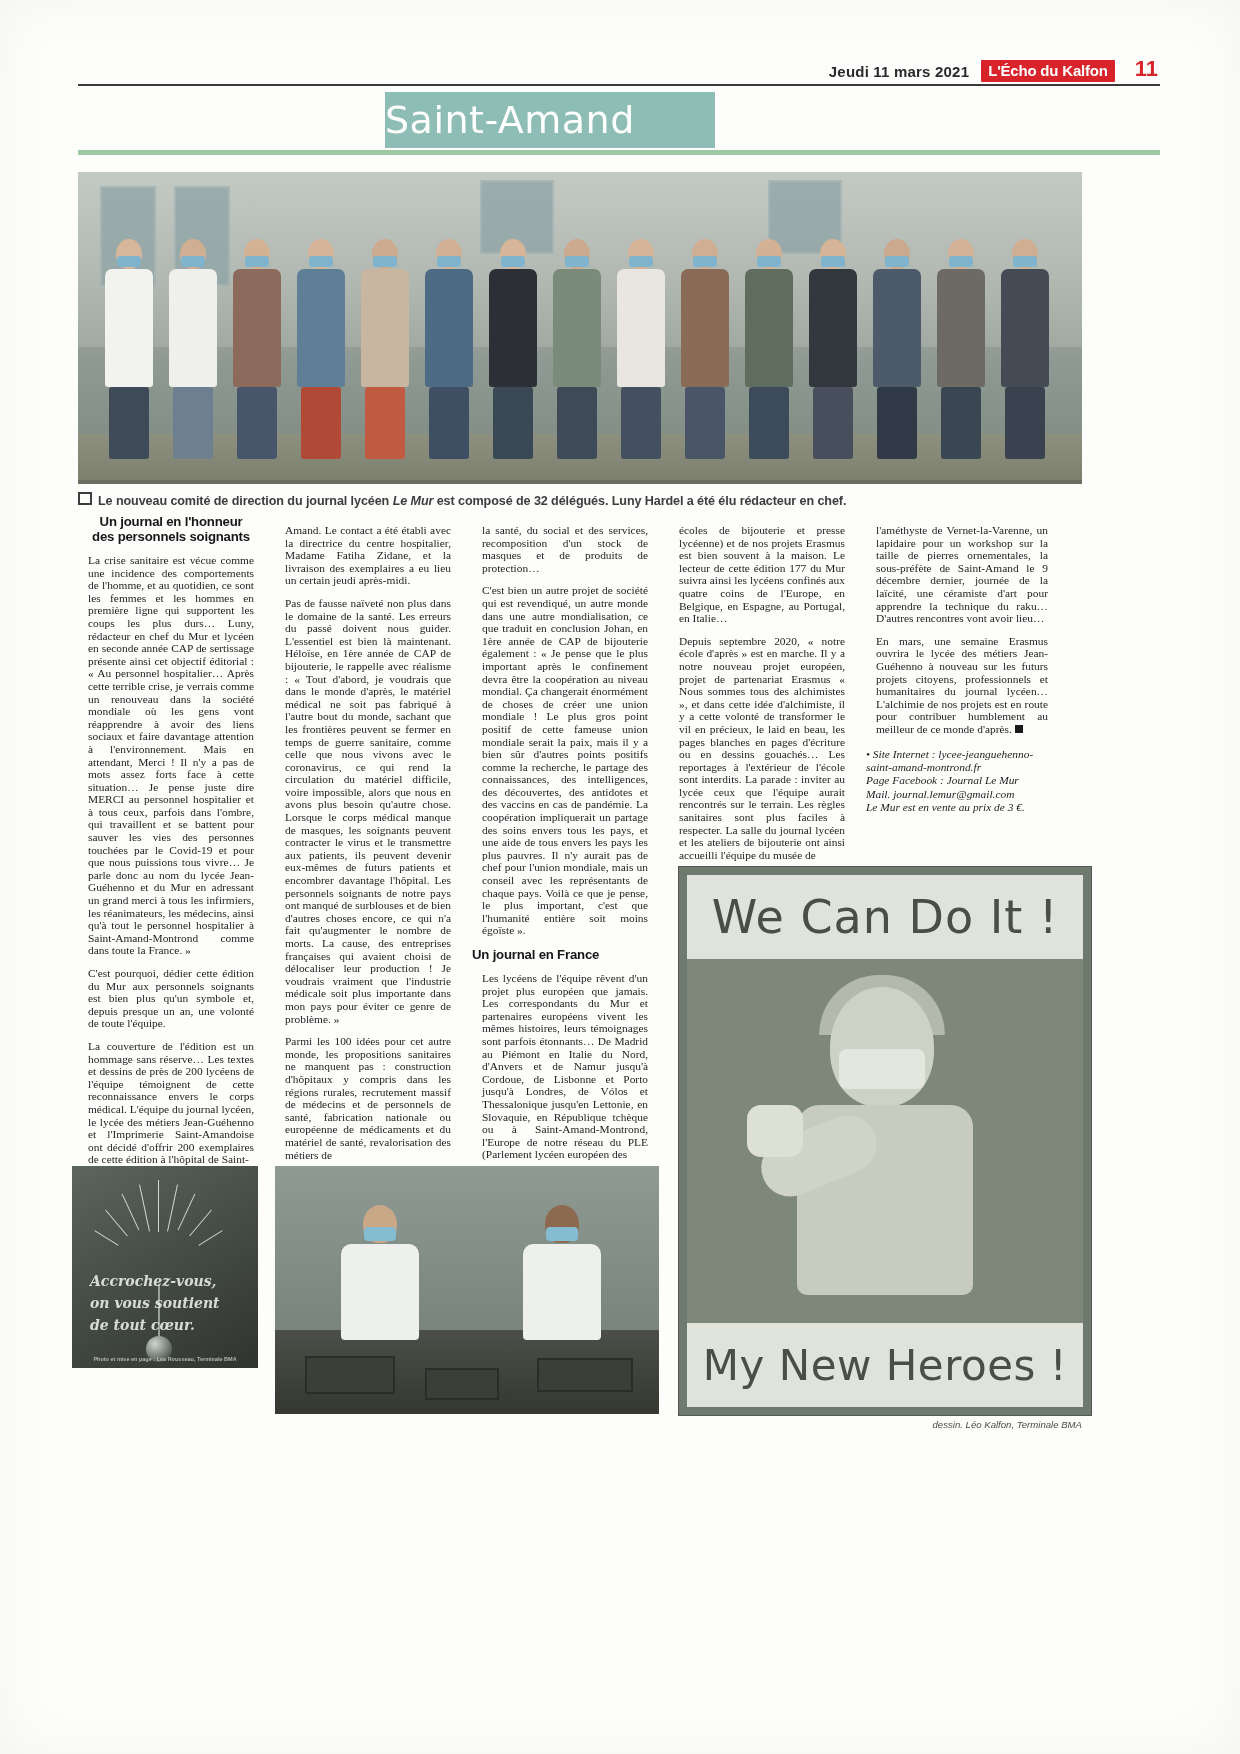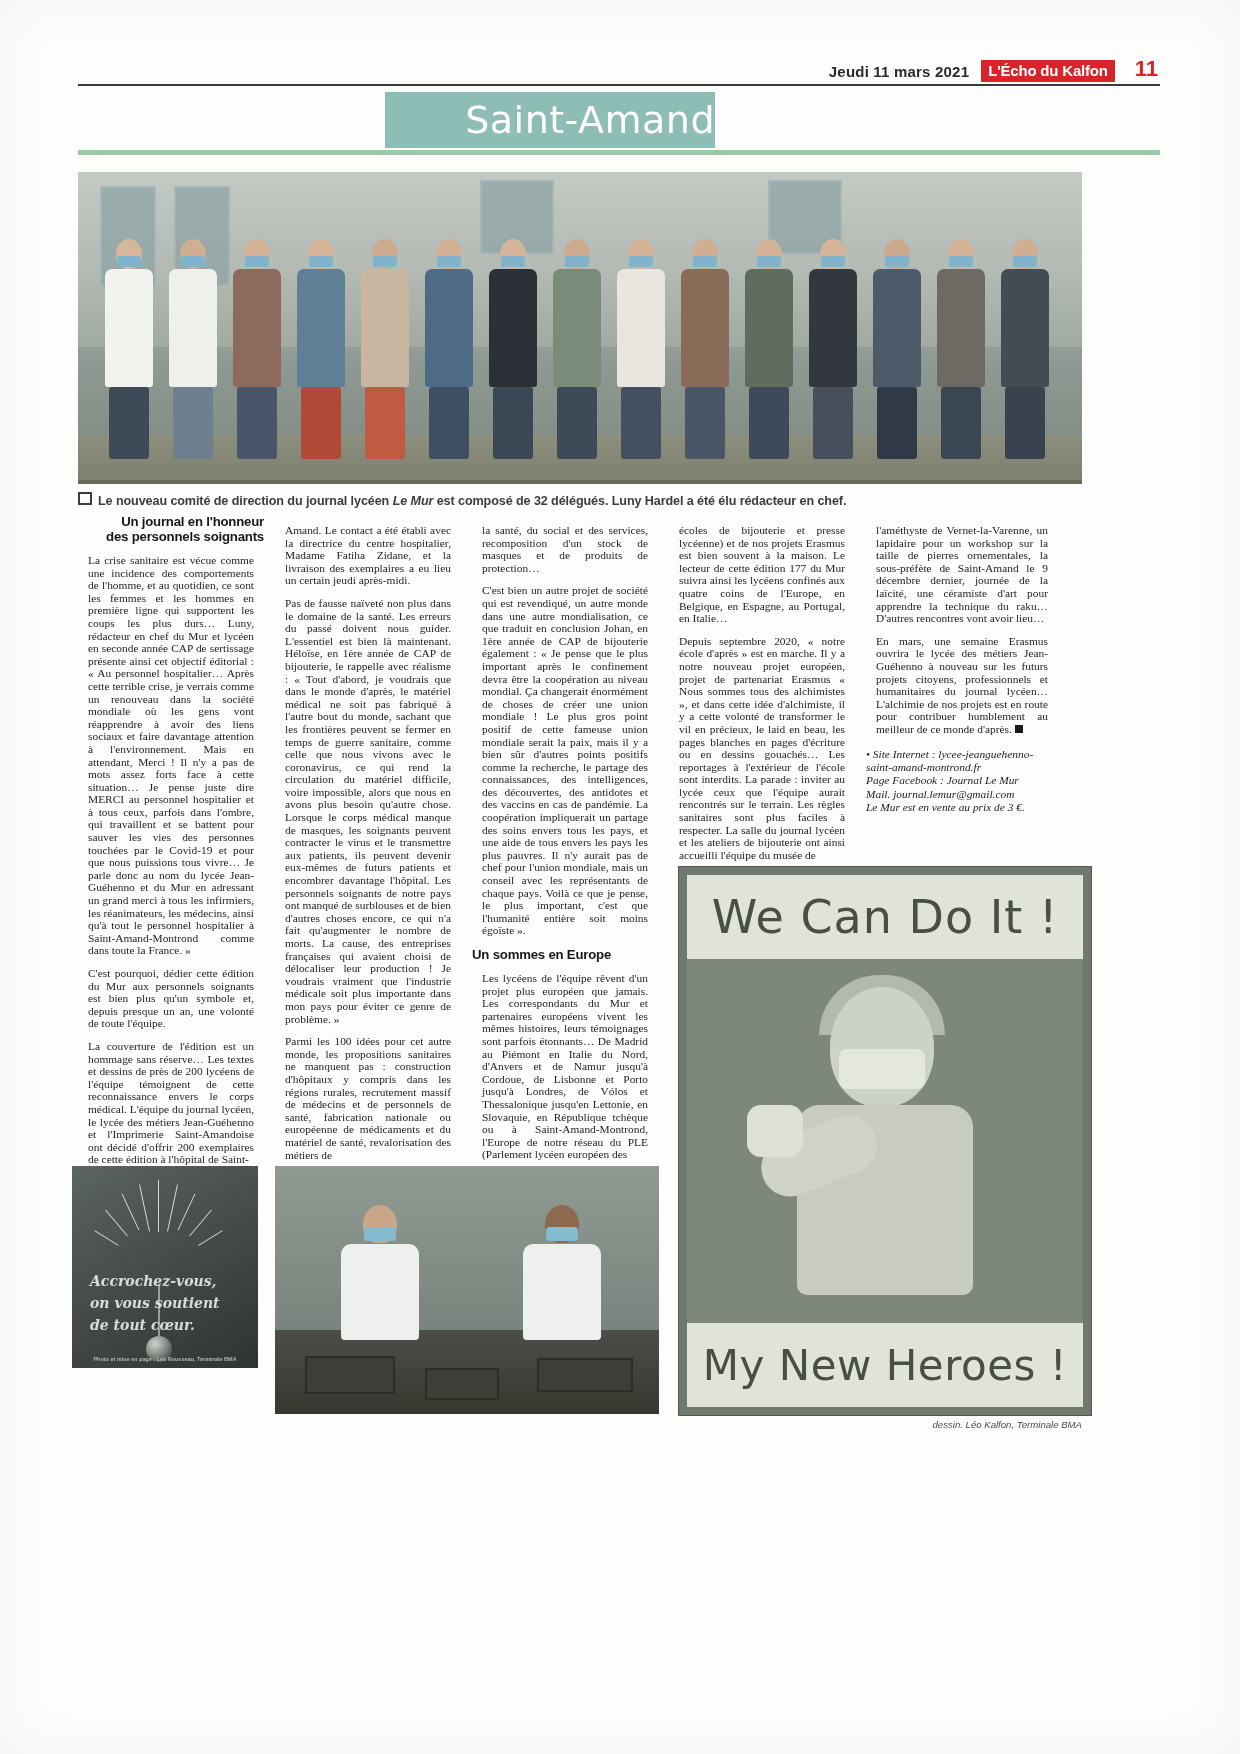--- a/index.html
+++ b/index.html
@@ -39,21 +39,21 @@
     font-size:22px;font-weight:700;color:#d8232a;
     padding-bottom:0px;margin-left:8px;
   }
   .rule-top{
     position:absolute;left:78px;top:84px;width:1082px;height:2px;background:#3a3a3a;
   }
   
   .banner{
     position:absolute;left:385px;top:92px;width:330px;height:56px;
     background:#8dbdb4;
-    display:flex;align-items:center;justify-content:flex-end;
+    display:flex;align-items:center;justify-content:flex-start;
   }
   .banner span{
     font-family:"DejaVu Sans", sans-serif;
     font-size:38px;font-weight:400;color:#ffffff;letter-spacing:.5px;
   }
   .rule-under-banner{
     position:absolute;left:78px;top:150px;width:1082px;height:5px;
     background:#9ec9a6;
   }
   
@@ -97,21 +97,21 @@
   }
   .c1{left:0px;}
   .c2{left:197px;}
   .c3{left:394px;}
   .c4{left:591px;}
   .c5{left:788px;width:192px;}
   .col p{margin:10px;text-indent:0;}
   .sub{
     font-family:"Liberation Sans", sans-serif;
     font-weight:700;font-size:13.2px;line-height:15px;
-    color:#171717;margin:0 0 3px 0;text-align:right;
+    color:#171717;margin:0 0 3px 0;text-align:center;
     letter-spacing:-.2px;
   }
   .sub2{
     font-family:"Liberation Sans", sans-serif;
     font-weight:700;font-size:13.2px;line-height:15px;
     color:#171717;margin:10px 0 3px 0;text-align:left;
     letter-spacing:-.2px;
   }
   .sign{
     font-family:"Liberation Sans", sans-serif;
@@ -334,21 +334,21 @@
 
     <div class="col c2">
       <p>Amand. Le contact a été établi avec la directrice du centre hospitalier, Madame Fatiha Zidane, et la livraison des exemplaires a eu lieu un certain jeudi après-midi.</p>
       <p>Pas de fausse naïveté non plus dans le domaine de la santé. Les erreurs du passé doivent nous guider. L'essentiel est bien là maintenant. Héloïse, en 1ère année de CAP de bijouterie, le rappelle avec réalisme : « Tout d'abord, je voudrais que dans le monde d'après, le matériel médical ne soit pas fabriqué à l'autre bout du monde, sachant que les frontières peuvent se fermer en temps de guerre sanitaire, comme celle que nous vivons avec le coronavirus, ce qui rend la circulation du matériel difficile, voire impossible, alors que nous en avons plus besoin qu'autre chose. Lorsque le corps médical manque de masques, les soignants peuvent contracter le virus et le transmettre aux patients, ils peuvent devenir eux-mêmes de futurs patients et encombrer davantage l'hôpital. Les personnels soignants de notre pays ont manqué de surblouses et de bien d'autres choses encore, ce qui n'a fait qu'augmenter le nombre de morts. La cause, des entreprises françaises qui avaient choisi de délocaliser leur production ! Je voudrais vraiment que l'industrie médicale soit plus importante dans mon pays pour éviter ce genre de problème. »</p>
       <p>Parmi les 100 idées pour cet autre monde, les propositions sanitaires ne manquent pas : construction d'hôpitaux y compris dans les régions rurales, recrutement massif de médecins et de personnels de santé, fabrication nationale ou européenne de médicaments et du matériel de santé, revalorisation des métiers de</p>
     </div>
 
     <div class="col c3">
       <p>la santé, du social et des services, recomposition d'un stock de masques et de produits de protection…</p>
       <p>C'est bien un autre projet de société qui est revendiqué, un autre monde dans une autre mondialisation, ce que traduit en conclusion Johan, en 1ère année de CAP de bijouterie également : « Je pense que le plus important après le confinement devra être la coopération au niveau mondial. Ça changerait énormément de choses de créer une union mondiale ! Le plus gros point positif de cette fameuse union mondiale serait la paix, mais il y a bien sûr d'autres points positifs comme la recherche, le partage des connaissances, des intelligences, des découvertes, des antidotes et des vaccins en cas de pandémie. La coopération impliquerait un partage des soins envers tous les pays, et une aide de tous envers les pays les plus pauvres. Il n'y aurait pas de chef pour l'union mondiale, mais un conseil avec les représentants de chaque pays. Voilà ce que je pense, le plus important, c'est que l'humanité entière soit moins égoïste ».</p>
-      <div class="sub2">Un sommes en Europe</div>
+      <div class="sub2">Un journal en France</div>
       <p>Les lycéens de l'équipe rêvent d'un projet plus européen que jamais. Les correspondants du Mur et partenaires européens vivent les mêmes histoires, leurs témoignages sont parfois étonnants… De Madrid au Piémont en Italie du Nord, d'Anvers et de Namur jusqu'à Cordoue, de Lisbonne et Porto jusqu'à Londres, de Vólos et Thessalonique jusqu'en Lettonie, en Slovaquie, en République tchèque ou à Saint-Amand-Montrond, l'Europe de notre réseau du PLE (Parlement lycéen européen des</p>
     </div>
 
     <div class="col c4">
       <p>écoles de bijouterie et presse lycéenne) et de nos projets Erasmus est bien souvent à la maison. Le lecteur de cette édition 177 du Mur suivra ainsi les lycéens confinés aux quatre coins de l'Europe, en Belgique, en Espagne, au Portugal, en Italie…</p>
       <p>Depuis septembre 2020, « notre école d'après » est en marche. Il y a notre nouveau projet européen, projet de partenariat Erasmus « Nous sommes tous des alchimistes », et dans cette idée d'alchimiste, il y a cette volonté de transformer le vil en précieux, le laid en beau, les pages blanches en pages d'écriture ou en dessins gouachés… Les reportages à l'extérieur de l'école sont interdits. La parade : inviter au lycée ceux que l'équipe aurait rencontrés sur le terrain. Les règles sanitaires sont plus faciles à respecter. La salle du journal lycéen et les ateliers de bijouterie ont ainsi accueilli l'équipe du musée de</p>
     </div>
 
     <div class="col c5">
       <p>l'améthyste de Vernet-la-Varenne, un lapidaire pour un workshop sur la taille de pierres ornementales, la sous-préfète de Saint-Amand le 9 décembre dernier, journée de la laïcité, une céramiste d'art pour apprendre la technique du raku… D'autres rencontres vont avoir lieu…</p>

